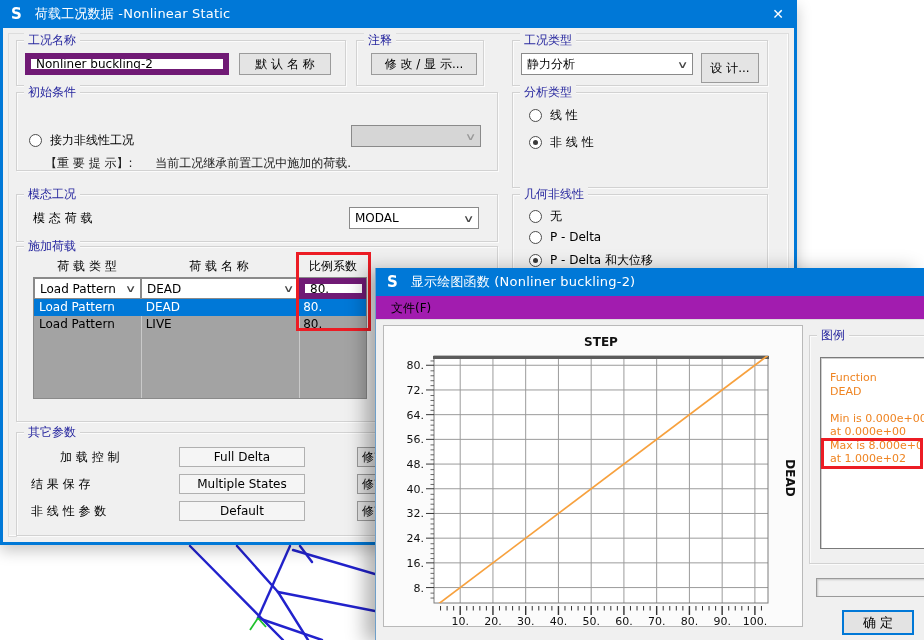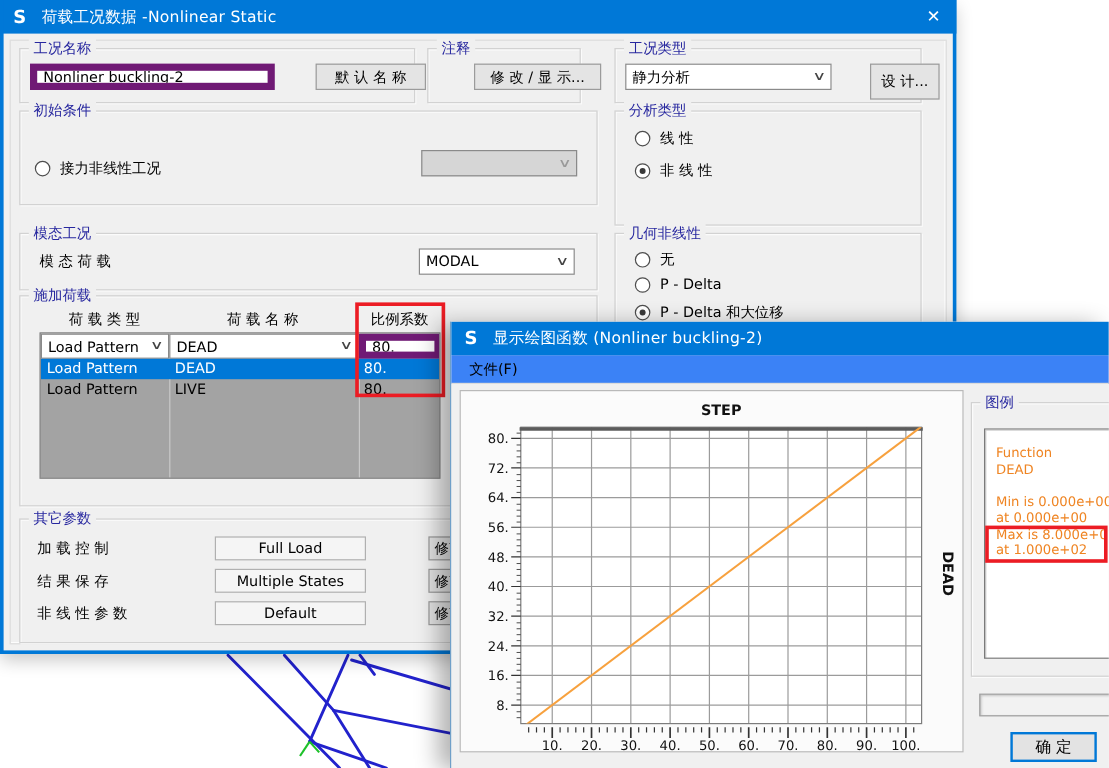--- a/index.html
+++ b/index.html
@@ -23,21 +23,21 @@
 
   .inner-frame { position:absolute; left:8px; top:33px; width:781px; height:504px;
                  border:1px solid #dddddd; box-shadow:inset -1px -1px 0 #fdfdfd; }
 
   
   .group { position:absolute; border:1px solid #d2d2d2; box-shadow:1px 1px 0 #fbfbfb, inset 1px 1px 0 #fbfbfb; }
   .glabel { position:absolute; top:-9px; left:7px; background:#f0f0f0; padding:0 4px; color:#27279f; font-size:12px; white-space:nowrap; }
 
   
   .btn { position:absolute; background:#e4e4e4; border:1px solid #9b9b9b; display:flex; align-items:center;
-         justify-content:center; font-size:12px; white-space:nowrap; overflow:hidden;margin-left:24px; }
+         justify-content:center; font-size:12px; white-space:nowrap; overflow:hidden; }
   .tbox { position:absolute; background:#fff; border:6px solid #701a75; display:flex; align-items:center;
           padding:0 5px; font-size:12px; white-space:nowrap; overflow:hidden; }
   .combo { position:absolute; background:#fff; border:1px solid #8a8a8a; display:flex; align-items:center;
            justify-content:space-between; padding:0 6px 0 5px; font-size:12px; white-space:nowrap; overflow:hidden; }
   .combo .chev { color:#444; font-size:10px; transform:scaleX(1.6); }
   .combo.disabled { background:#d6d6d6; }
   .combo.disabled .chev { color:#999; }
 
   .radio-row { position:absolute; display:flex; align-items:center; gap:8px; white-space:nowrap; }
   .radio { width:13px; height:13px; border:1px solid #4d4d4d; border-radius:50%; background:#fff; position:relative; flex:none; }
@@ -61,21 +61,21 @@
   .op-label { position:absolute; left:14px; height:20px; line-height:20px; font-size:12px; white-space:nowrap; }
   .op-value { position:absolute; left:162px; width:126px; height:20px; border:1px solid #b0b0b0; background:#f5f5f5;
               display:flex; align-items:center; justify-content:center; font-size:12px; }
   .op-btn   { position:absolute; left:340px; width:22px; height:20px; background:#e4e4e4; border:1px solid #9b9b9b;
               font-size:12px; line-height:18px; padding-left:4px; overflow:hidden; white-space:nowrap; }
 
   
   .redbox { position:absolute; border:3px solid #ec1c24; z-index:55; pointer-events:none; }
 
   
-  .menubar { position:absolute; left:0; top:28px; right:0; height:24px; background:#3b82f6; border-bottom:1px solid #dcdcdc; }
+  .menubar { position:absolute; left:0; top:28px; right:0; height:24px; background:#a21caf; border-bottom:1px solid #dcdcdc; }
   .menu-item { position:absolute; left:8px; top:2px; padding:2px 7px; font-size:12px; }
   .chart-panel { position:absolute; left:7px; top:57px; width:420px; height:302px; background:#fbfbfb;
                  border:1px solid #b9b9b9; }
   .legend-group { position:absolute; left:433px; top:67px; width:146px; height:229px; }
   .legend-box { position:absolute; left:10px; top:21px; width:124px; height:192px; background:#fff;
                 border:1px solid #7a7a7a; box-shadow:inset 1px 1px 0 #cfcfcf; padding:13px 0 0 9px; overflow:hidden; }
   .legend-line { font-size:11px; line-height:13.5px; color:#ef8422; white-space:nowrap; }
   .sunken-bar { position:absolute; left:440px; top:310px; width:130px; height:19px; background:#f2f2f2;
                 border:1px solid #9a9a9a; box-shadow:inset 1px 1px 2px rgba(0,0,0,.18); }
   .ok-btn { position:absolute; left:466px; top:342px; width:72px; height:25px; border:2px solid #0078d7;
@@ -132,20 +132,21 @@
   <div class="group" style="left:16px;top:92px;width:482px;height:79px">
     <span class="glabel">初始条件</span>
     <div class="radio-row" style="left:12px;top:39px">
       <span class="radio"></span>
       <span>接力非线性工况</span>
     </div>
     <div class="combo disabled" style="left:334px;top:32px;width:130px;height:22px">
       <span></span>
         <span class="chev">∨</span>
     </div>
+    <div class="hint" style="left:28px;top:62px">【重 要 提 示】:      当前工况继承前置工况中施加的荷载.</div>
   </div>
 
   <div class="group" style="left:512px;top:92px;width:256px;height:96px">
     <span class="glabel">分析类型</span>
     <div class="radio-row" style="left:16px;top:14px">
       <span class="radio"></span>
       <span>线 性</span>
     </div>
     <div class="radio-row" style="left:16px;top:41px">
       <span class="radio on"></span>
@@ -211,22 +212,22 @@
           </div>
         </div>
     </div>
   </div>
 
   <div class="redbox" style="left:296px;top:252px;width:75px;height:79px"></div>
 
   <div class="group" style="left:16px;top:432px;width:482px;height:104px">
     <span class="glabel">其它参数</span>
     <div>
-        <div class="op-label" style="top: 14px;">加 载 控 制</div>
-        <div class="op-value" style="top: 14px;">Full Load</div>
+        <div class="op-label" style="top: 14px; margin-left: 29px;">加 载 控 制</div>
+        <div class="op-value" style="top: 14px;">Full Delta</div>
         <div class="op-btn" style="top: 14px;">修改/显示...</div>
         <div class="op-label" style="top: 41px;">结 果 保 存</div>
         <div class="op-value" style="top: 41px;">Multiple States</div>
         <div class="op-btn" style="top: 41px;">修改/显示...</div>
         <div class="op-label" style="top: 68px;">非 线 性 参 数</div>
         <div class="op-value" style="top: 68px;">Default</div>
         <div class="op-btn" style="top: 68px;">修改/显示...</div>
       </div>
   </div>
 

